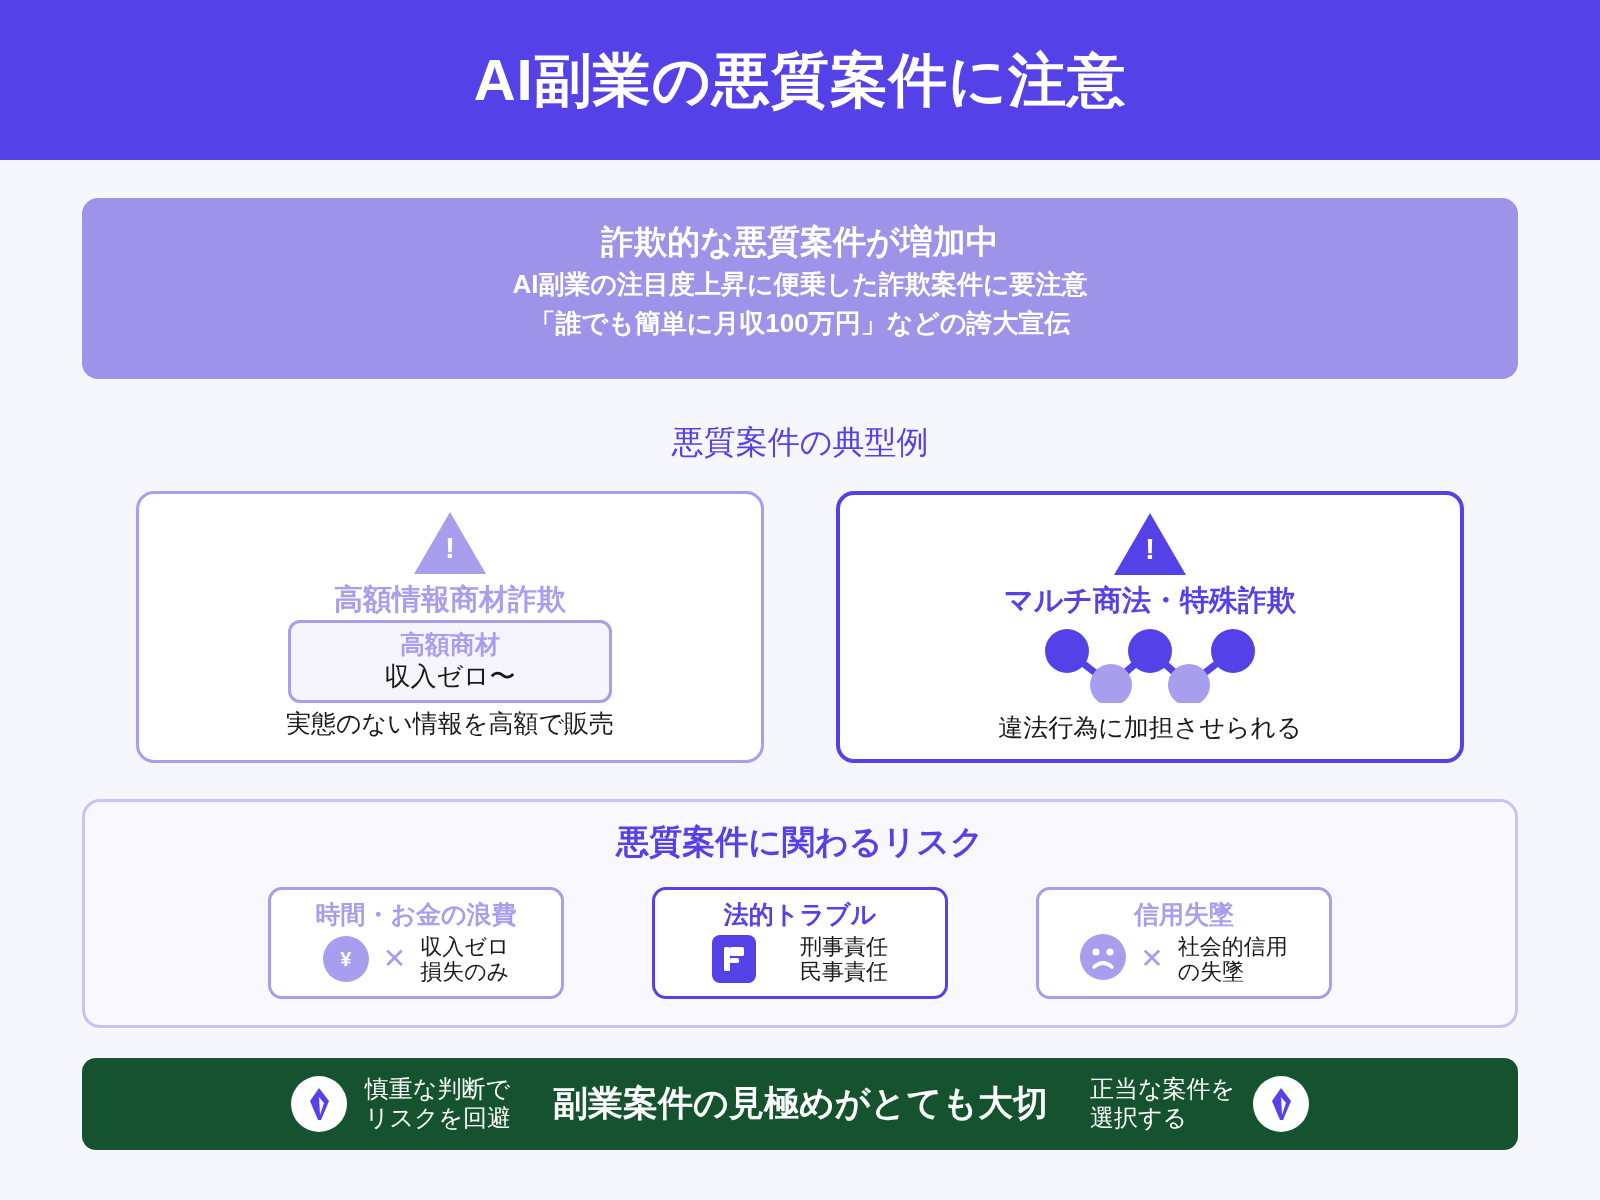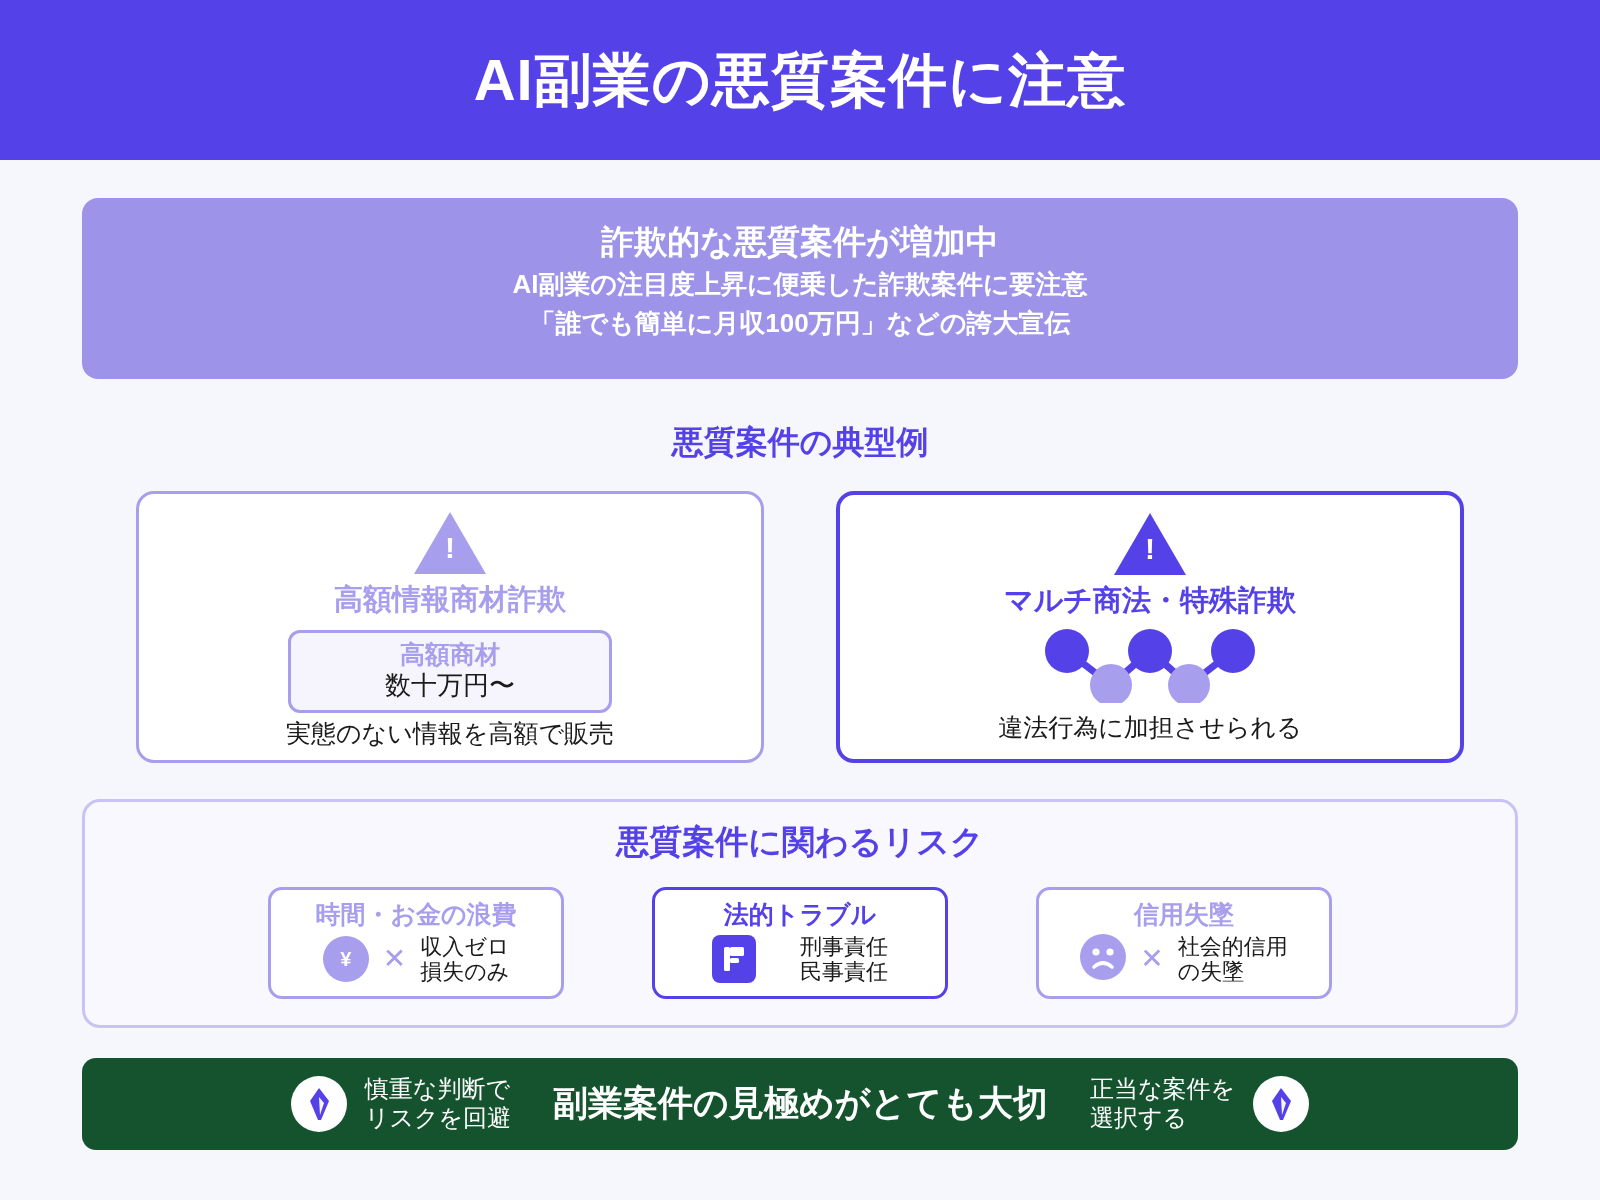--- a/index.html
+++ b/index.html
@@ -57,21 +57,21 @@
     font-size: 26px;
     font-weight: bold;
     line-height: 1.5;
   }
 
   
   .section-heading {
     text-align: center;
     color: #5541e8;
     font-size: 32px;
-    font-weight: bold;
+    font-weight: normal;
     margin-top: 42px;
   }
 
   
   .cards-row {
     display: flex;
     justify-content: center;
     gap: 72px;
     margin-top: 26px;
   }
@@ -112,28 +112,26 @@
 
   .ex-title {
     font-size: 29px;
     font-weight: bold;
     margin-top: 6px;
   }
   .ex-title.light { color: #a79eee; }
   .ex-title.dark  { color: #5541e8; }
 
   .inner-box {
-    margin-top: 10px;
     width: 318px;
     border: 3px solid #a79eee;
     border-radius: 12px;
     background: #f6f5fd;
     text-align: center;
     padding: 6px 0 8px 0;
-    font-family: Liberation Serif, serif;
   }
   .inner-label {
     color: #a79eee;
     font-size: 25px;
     font-weight: bold;
     line-height: 1.25;
   }
   .inner-value {
     color: #1a1a1a;
     font-size: 26px;
@@ -295,21 +293,21 @@
 
   <div class="cards-row">
 
     <div class="ex-card light">
       <div class="tri light">
         <div class="bang">!</div>
       </div>
       <div class="ex-title light">高額情報商材詐欺</div>
       <div class="inner-box">
         <div class="inner-label">高額商材</div>
-        <div class="inner-value">数十万円〜</div>
+        <div class="inner-value">収入ゼロ〜</div>
       </div>
       <div class="ex-caption">実態のない情報を高額で販売</div>
     </div>
 
     <div class="ex-card dark">
       <div class="tri dark">
         <div class="bang">!</div>
       </div>
       <div class="ex-title dark">マルチ商法・特殊詐欺</div>
       <div class="net">

